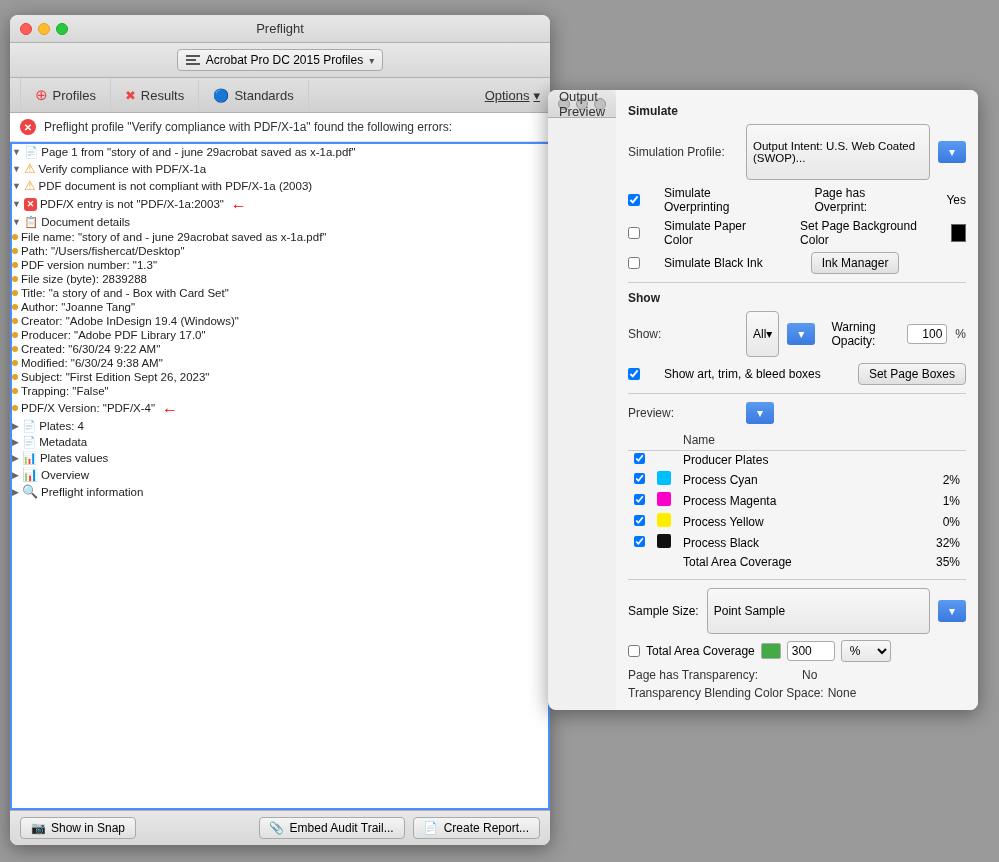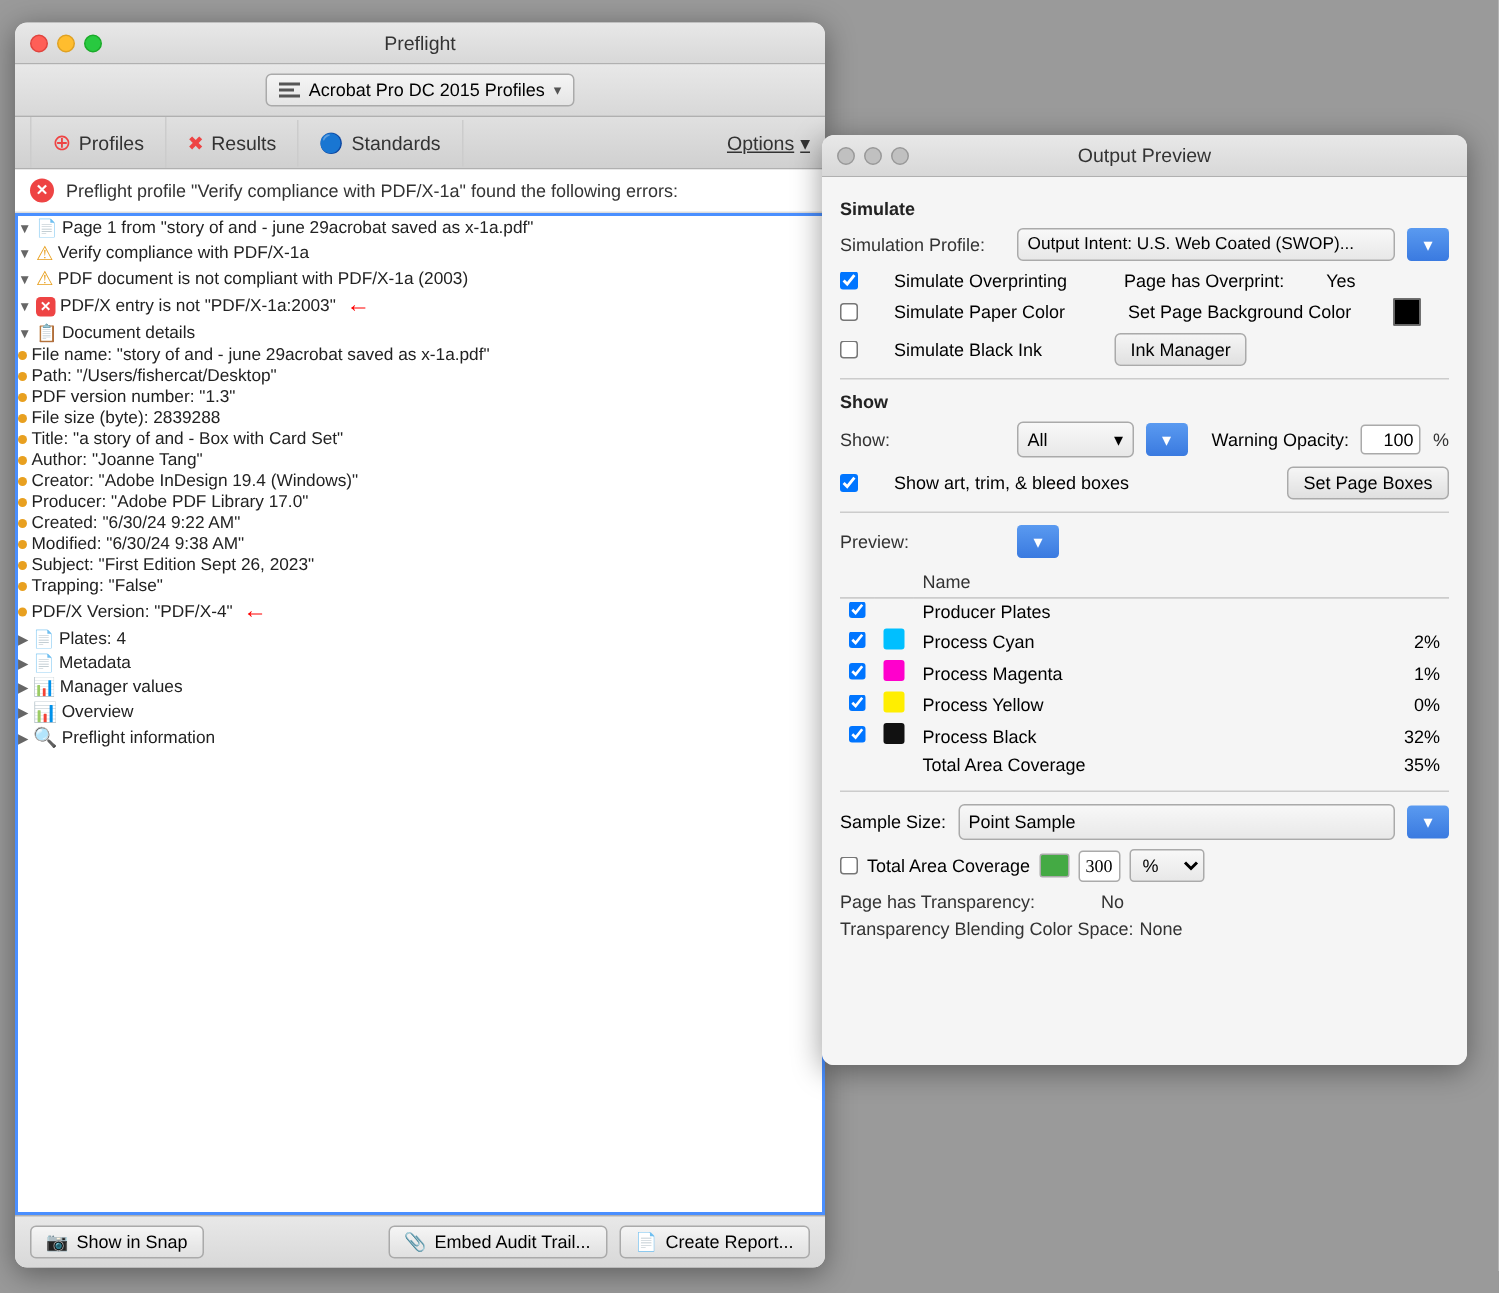--- a/index.html
+++ b/index.html
@@ -244,21 +244,21 @@
     .output-window {
       position: absolute;
       top: 90px;
       left: 548px;
       width: 430px;
       height: 620px;
       background: #f0f0f0;
       border-radius: 8px;
       box-shadow: 0 4px 20px rgba(0,0,0,0.4);
       display: flex;
-      flex-direction: column;
+      flex-direction: row;
       overflow: hidden;
     }
 
     .output-titlebar {
       background: linear-gradient(#e8e8e8, #d8d8d8);
       height: 28px;
       display: flex;
       align-items: center;
       padding: 0 10px;
       border-bottom: 1px solid #b0b0b0;
@@ -301,21 +301,21 @@
     .form-label {
       color: #333;
       min-width: 110px;
     }
 
     .form-dropdown {
       flex: 1;
       background: linear-gradient(#f8f8f8, #e8e8e8);
       border: 1px solid #aaa;
       border-radius: 4px;
-      padding: 4px 6px;
+      padding: 15px 6px;
       font-size: 12px;
       cursor: pointer;
       display: flex;
       align-items: center;
       justify-content: space-between;
     }
 
     .form-dropdown-blue {
       width: 28px; height: 22px;
       background: linear-gradient(#5a9af0, #3a7ae0);
@@ -449,26 +449,25 @@
     }
 
     .tac-color {
       width: 20px; height: 16px;
       background: #44aa44;
       border: 1px solid #aaa;
       border-radius: 2px;
     }
 
     .tac-input {
-      width: 28px;
+      width: 48px;
       border: 1px solid #aaa;
       border-radius: 3px;
       padding: 2px 4px;
       font-size: 12px;
-      font-family: Liberation Serif, serif;
     }
 
     .tac-dropdown {
       background: linear-gradient(#f8f8f8, #e8e8e8);
       border: 1px solid #aaa;
       border-radius: 3px;
       padding: 2px 4px;
       font-size: 12px;
       width: 50px;
     }
@@ -633,21 +632,21 @@
 
     <div class="tree-item indent-3 item-row">
       <span class="icon-triangle-right">▶</span>
       <span style="color:#e8a020;">📄</span>
       <span>Metadata</span>
     </div>
 
     <div class="tree-item indent-3 item-row">
       <span class="icon-triangle-right">▶</span>
       <span style="color:#5577cc;font-size:12px;">📊</span>
-      <span>Manager values</span>
+      <span>Plates values</span>
     </div>
 
     <div class="tree-item indent-1 item-row">
       <span class="icon-triangle-right">▶</span>
       <span style="color:#555;font-size:13px;">📊</span>
       <span>Overview</span>
     </div>
 
     <div class="tree-item indent-1 item-row">
       <span class="icon-triangle-right">▶</span>

